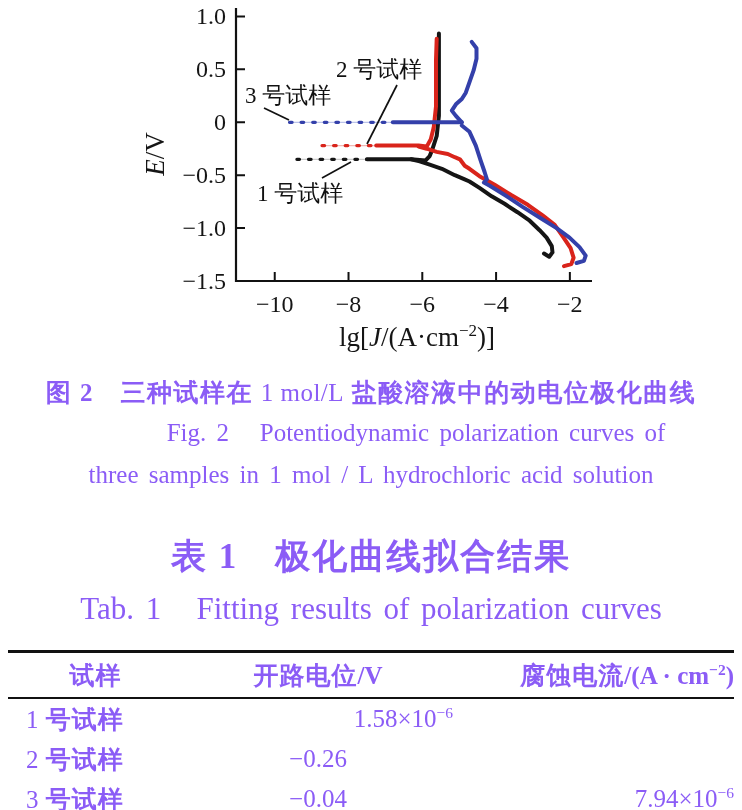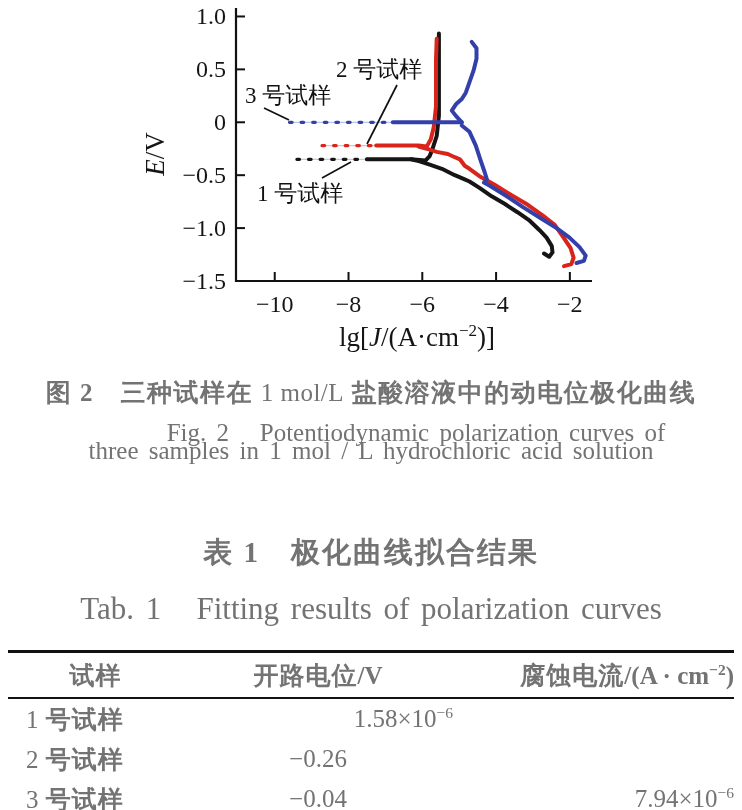--- a/index.html
+++ b/index.html
@@ -1,29 +1,29 @@
 <!DOCTYPE html>
 <html><head>
 <meta charset="utf-8">
 <style>
   html,body{margin:0;padding:0;background:#ffffff;}
   .page{position:relative;width:742px;height:810px;background:#ffffff;overflow:hidden;
-        font-family:"Liberation Serif","DejaVu Serif",serif;color:#737373;}
+        font-family:"Liberation Serif","DejaVu Serif",serif;color:#8b5cf6;border-radius:28px;}
   
   #chart-svg{position:absolute;left:0;top:0;}
   .tick{font:24px "Liberation Serif","DejaVu Serif",serif;fill:#151515;}
   .axis-title{font:27px "Liberation Serif","DejaVu Serif",serif;fill:#151515;}
   .ann{font:23px "Liberation Serif","DejaVu Serif",serif;fill:#111;}
   
   .capline{position:absolute;left:0;width:742px;text-align:center;white-space:pre-wrap;}
   .cap-cn{top:376px;font-size:25px;font-weight:700;letter-spacing:1.5px;}
   .cap-cn .latin{font-weight:400;letter-spacing:0.5px;}
   .cap-en1{top:419px;font-size:25px;word-spacing:4px;padding-left:45px;}
-  .cap-en2{top:437px;font-size:25px;word-spacing:4px;}
-  .tbl-cn{top:533px;font-size:29px;font-weight:700;letter-spacing:2px;}
+  .cap-en2{top:461px;font-size:25px;word-spacing:4px;}
+  .tbl-cn{top:533px;font-size:35px;font-weight:700;letter-spacing:2px;}
   .tbl-en{top:591px;font-size:31px;word-spacing:4px;}
   
   .datatable{position:absolute;left:8px;top:630px;width:726px;
              border-top:3.5px solid #111;border-bottom:3.5px solid #111;margin-top:20px;}
   .trow{display:grid;grid-template-columns:175px 270px 1fr;align-items:center;height:40px;}
   .thead{height:44px;border-bottom:2px solid #111;font-weight:700;}
   .cell{font-size:25px;}
   .c1{padding-left:18px;text-align:left;}
   .thead .c1{text-align:center;padding-left:0;}
   .c2,.c3{text-align:center;}

